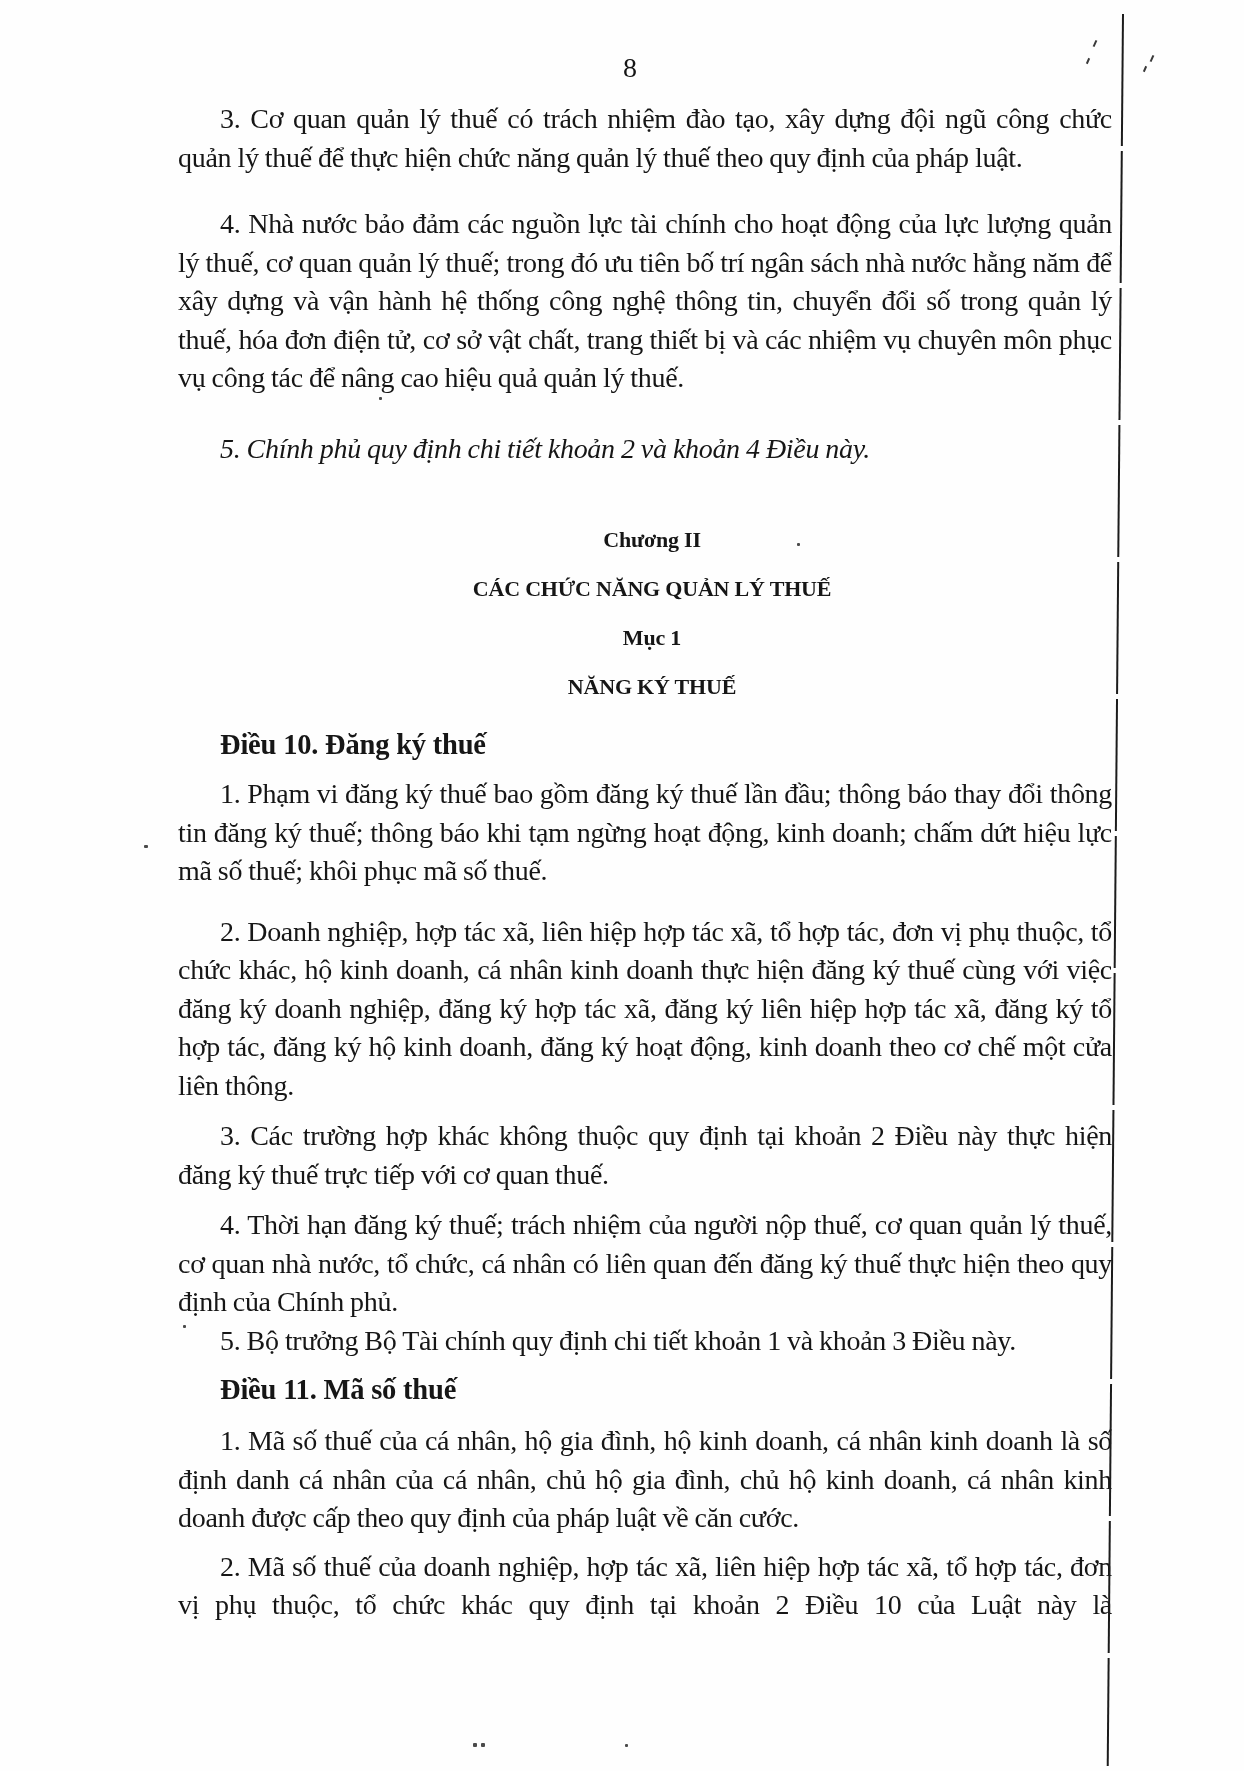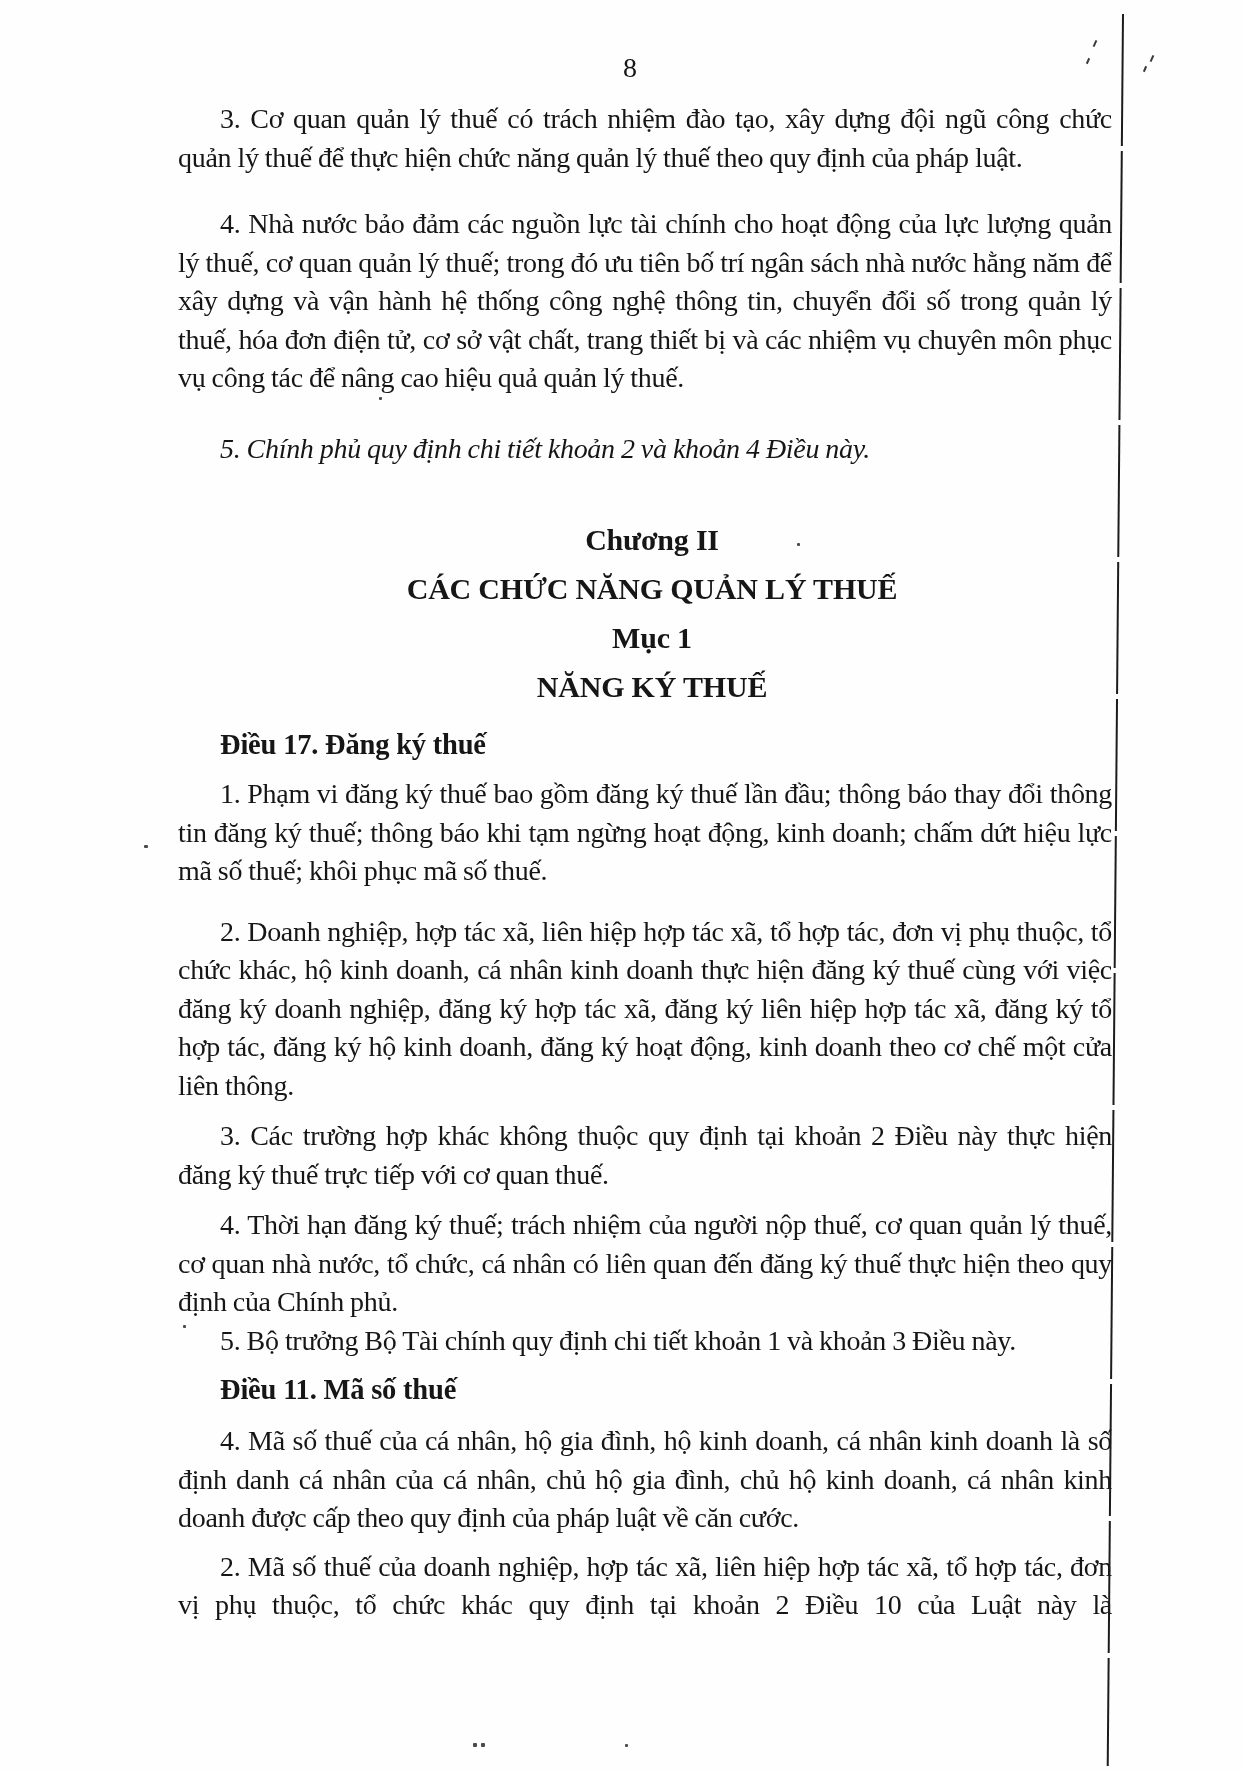--- a/index.html
+++ b/index.html
@@ -48,21 +48,21 @@
   p.mt-14 { margin-top: 22px; }
   p.mt-11 { margin-top: 0; }
   p.mt-10 { margin-top: 10px; }
   p.cut-line { text-align-last: justify; }
   .chapter-block {
     margin-top: 52px;
     text-align: center;
     padding-left: 14px;
   }
   .chapter-block .h {
-    font-size: 30px;
+    font-size: 22px;
     font-weight: bold;
     line-height: 40px;
     margin: 0 0 9px 0;
     letter-spacing: -0.2px;
   }
   .article-heading {
     margin: 18px 0 0 0;
     font-size: 28.5px;
     font-weight: bold;
     line-height: 40px;
@@ -112,29 +112,29 @@
     <p class="body mt-25">4. Nhà nước bảo đảm các nguồn lực tài chính cho hoạt động của lực lượng quản lý thuế, cơ quan quản lý thuế; trong đó ưu tiên bố trí ngân sách nhà nước hằng năm để xây dựng và vận hành hệ thống công nghệ thông tin, chuyển đổi số trong quản lý thuế, hóa đơn điện tử, cơ sở vật chất, trang thiết bị và các nhiệm vụ chuyên môn phục vụ công tác để nâng cao hiệu quả quản lý thuế.</p>
     <p class="body mt-24">5. Chính phủ quy định chi tiết khoản 2 và khoản 4 Điều này.</p>
 
     <div class="chapter-block">
       <div class="h">Chương II</div>
       <div class="h">CÁC CHỨC NĂNG QUẢN LÝ THUẾ</div>
       <div class="h">Mục 1</div>
       <div class="h">NĂNG KÝ THUẾ</div>
     </div>
 
-    <p class="article-heading">Điều 17. Đăng ký thuế</p>
+    <p class="article-heading">Điều 10. Đăng ký thuế</p>
     <p class="body mt-10">1. Phạm vi đăng ký thuế bao gồm đăng ký thuế lần đầu; thông báo thay đổi thông tin đăng ký thuế; thông báo khi tạm ngừng hoạt động, kinh doanh; chấm dứt hiệu lực mã số thuế; khôi phục mã số thuế.</p>
     <p class="body mt-14">2. Doanh nghiệp, hợp tác xã, liên hiệp hợp tác xã, tổ hợp tác, đơn vị phụ thuộc, tổ chức khác, hộ kinh doanh, cá nhân kinh doanh thực hiện đăng ký thuế cùng với việc đăng ký doanh nghiệp, đăng ký hợp tác xã, đăng ký liên hiệp hợp tác xã, đăng ký tổ hợp tác, đăng ký hộ kinh doanh, đăng ký hoạt động, kinh doanh theo cơ chế một cửa liên thông.</p>
     <p class="body">3. Các trường hợp khác không thuộc quy định tại khoản 2 Điều này thực hiện đăng ký thuế trực tiếp với cơ quan thuế.</p>
     <p class="body">4. Thời hạn đăng ký thuế; trách nhiệm của người nộp thuế, cơ quan quản lý thuế, cơ quan nhà nước, tổ chức, cá nhân có liên quan đến đăng ký thuế thực hiện theo quy định của Chính phủ.</p>
     <p class="body mt-11">5. Bộ trưởng Bộ Tài chính quy định chi tiết khoản 1 và khoản 3 Điều này.</p>
 
     <p class="article-heading mt-10">Điều 11. Mã số thuế</p>
-    <p class="body">4. Mã số thuế của cá nhân, hộ gia đình, hộ kinh doanh, cá nhân kinh doanh là số định danh cá nhân của cá nhân, chủ hộ gia đình, chủ hộ kinh doanh, cá nhân kinh doanh được cấp theo quy định của pháp luật về căn cước.</p>
+    <p class="body">1. Mã số thuế của cá nhân, hộ gia đình, hộ kinh doanh, cá nhân kinh doanh là số định danh cá nhân của cá nhân, chủ hộ gia đình, chủ hộ kinh doanh, cá nhân kinh doanh được cấp theo quy định của pháp luật về căn cước.</p>
     <p class="body mt-10 cut-line">2. Mã số thuế của doanh nghiệp, hợp tác xã, liên hiệp hợp tác xã, tổ hợp tác, đơn vị phụ thuộc, tổ chức khác quy định tại khoản 2 Điều 10 của Luật này là</p>
 
   </div>
 
   <div class="scan-line"></div>
   <div class="tick" style="left:1094px; top:40px;"></div>
   <div class="tick" style="left:1087px; top:58px; height:6px;"></div>
   <div class="tick" style="left:1151px; top:55px;"></div>
   <div class="tick" style="left:1144px; top:66px; height:6px;"></div>
   <div class="speck" style="left:379px; top:397px; width:3px; height:3px;"></div>

